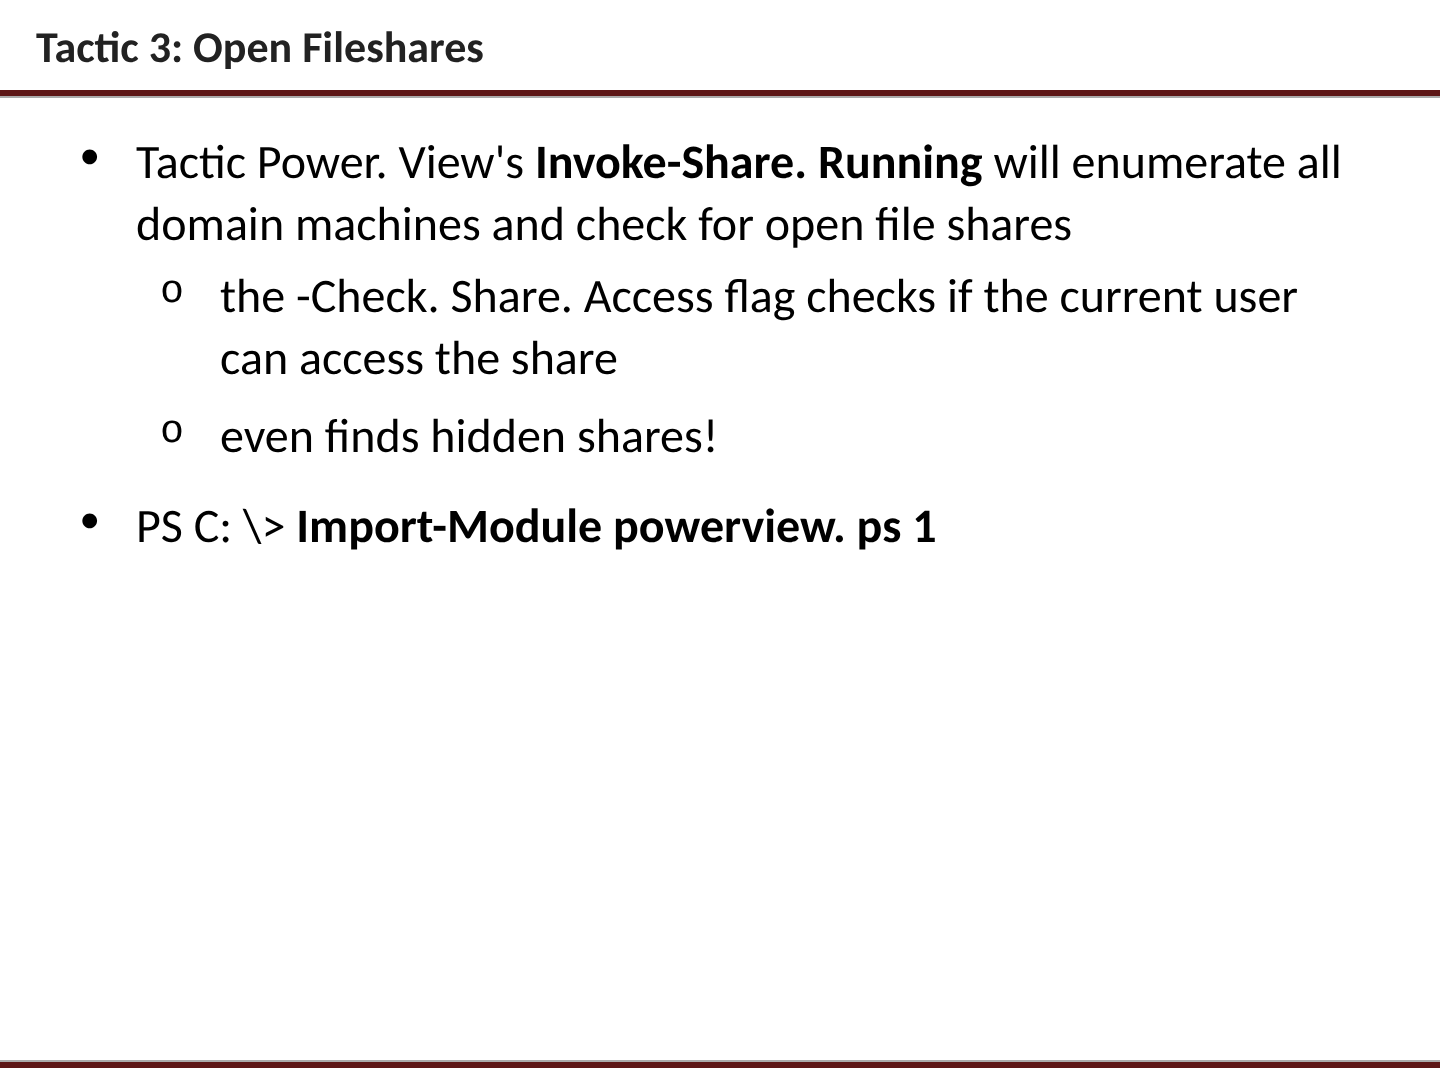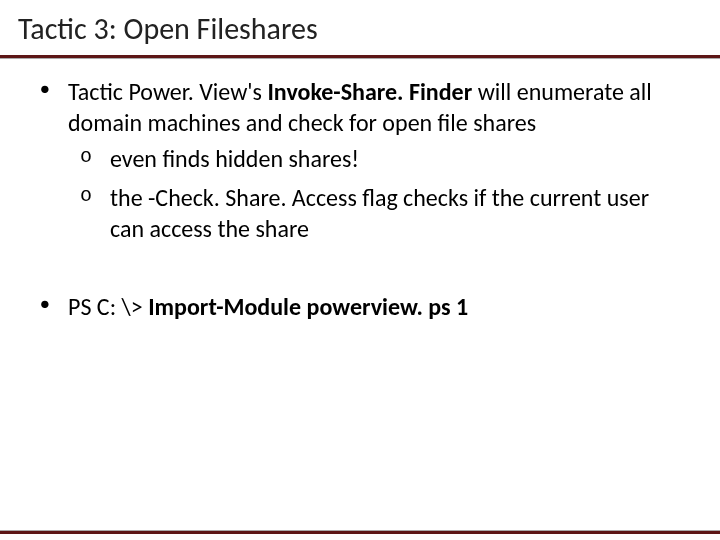--- a/index.html
+++ b/index.html
@@ -5,24 +5,24 @@
     * { margin: 0; padding: 0; box-sizing: border-box; }
     body {
       width: 720px;
       height: 540px;
       font-family: Calibri, Arial, sans-serif;
       background: #fff;
       position: relative;
       overflow: hidden;
     }
     .title {
-      font-size: 30px;
+      font-size: 22px;
       color: #222;
       padding: 10px 18px 8px 18px;
-      font-weight: 400;
+      font-weight: 700;
     }
     .title-rule {
       height: 4px;
       background: #5d1616;
       margin: 0 0 2px 0;
       border-bottom: 1px solid #aaa;
     }
     .content {
       padding: 16px 40px 0 40px;
     }
@@ -56,43 +56,43 @@
       margin-bottom: 8px;
     }
     ul.sub > li::before {
       content: "o";
       position: absolute;
       left: 12px;
       top: 0;
       font-size: 20px;
       font-family: "Courier New", monospace;
     }
-    .block2 { margin-top: 47px; }
+    .block2 { margin-top: 14px; }
     b { font-weight: 700; }
     .footer-rule {
       position: absolute;
       left: 0; right: 0; bottom: 6px;
       height: 4px;
       background: #5d1616;
       border-top: 1px solid #aaa;
     }
   </style>
 </head>
 <body>
 
 <div class="title">Tactic 3: Open Fileshares</div>
 <div class="title-rule"></div>
 
 <div class="content">
   <ul class="top">
     <li>
-      <span>Tactic Power. View's </span><b>Invoke-Share. Finder</b><span> will enumerate all domain machines and check for open file shares</span>
+      <span>Tactic Power. View's </span><b>Invoke-Share. Running</b><span> will enumerate all domain machines and check for open file shares</span>
       <ul class="sub">
+        <li>the -Check. Share. Access flag checks if the current user can access the share</li>
         <li>even finds hidden shares!</li>
-        <li>the -Check. Share. Access flag checks if the current user can access the share</li>
       </ul>
     </li>
   </ul>
   <ul class="top block2">
     <li>
       <span>PS C: \&gt; </span><b>Import-Module powerview. ps 1</b>
     </li>
   </ul>
 </div>
 

